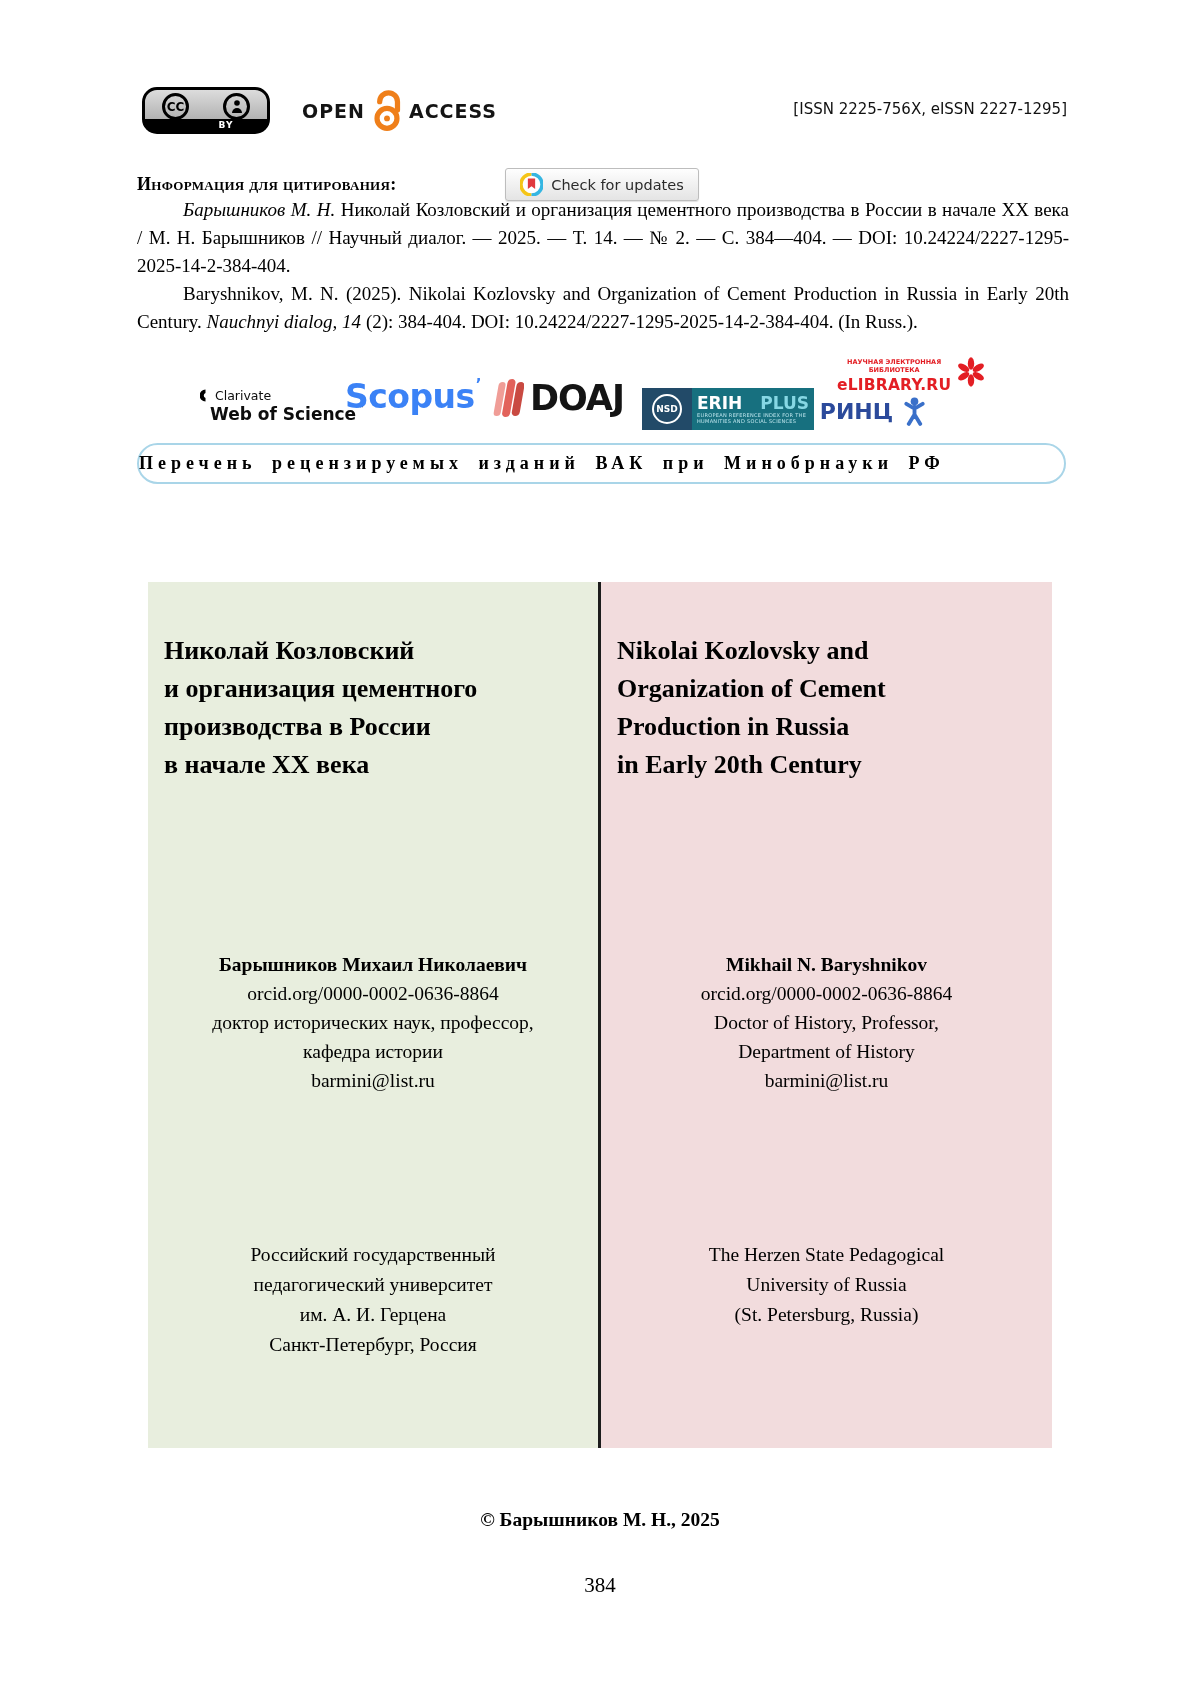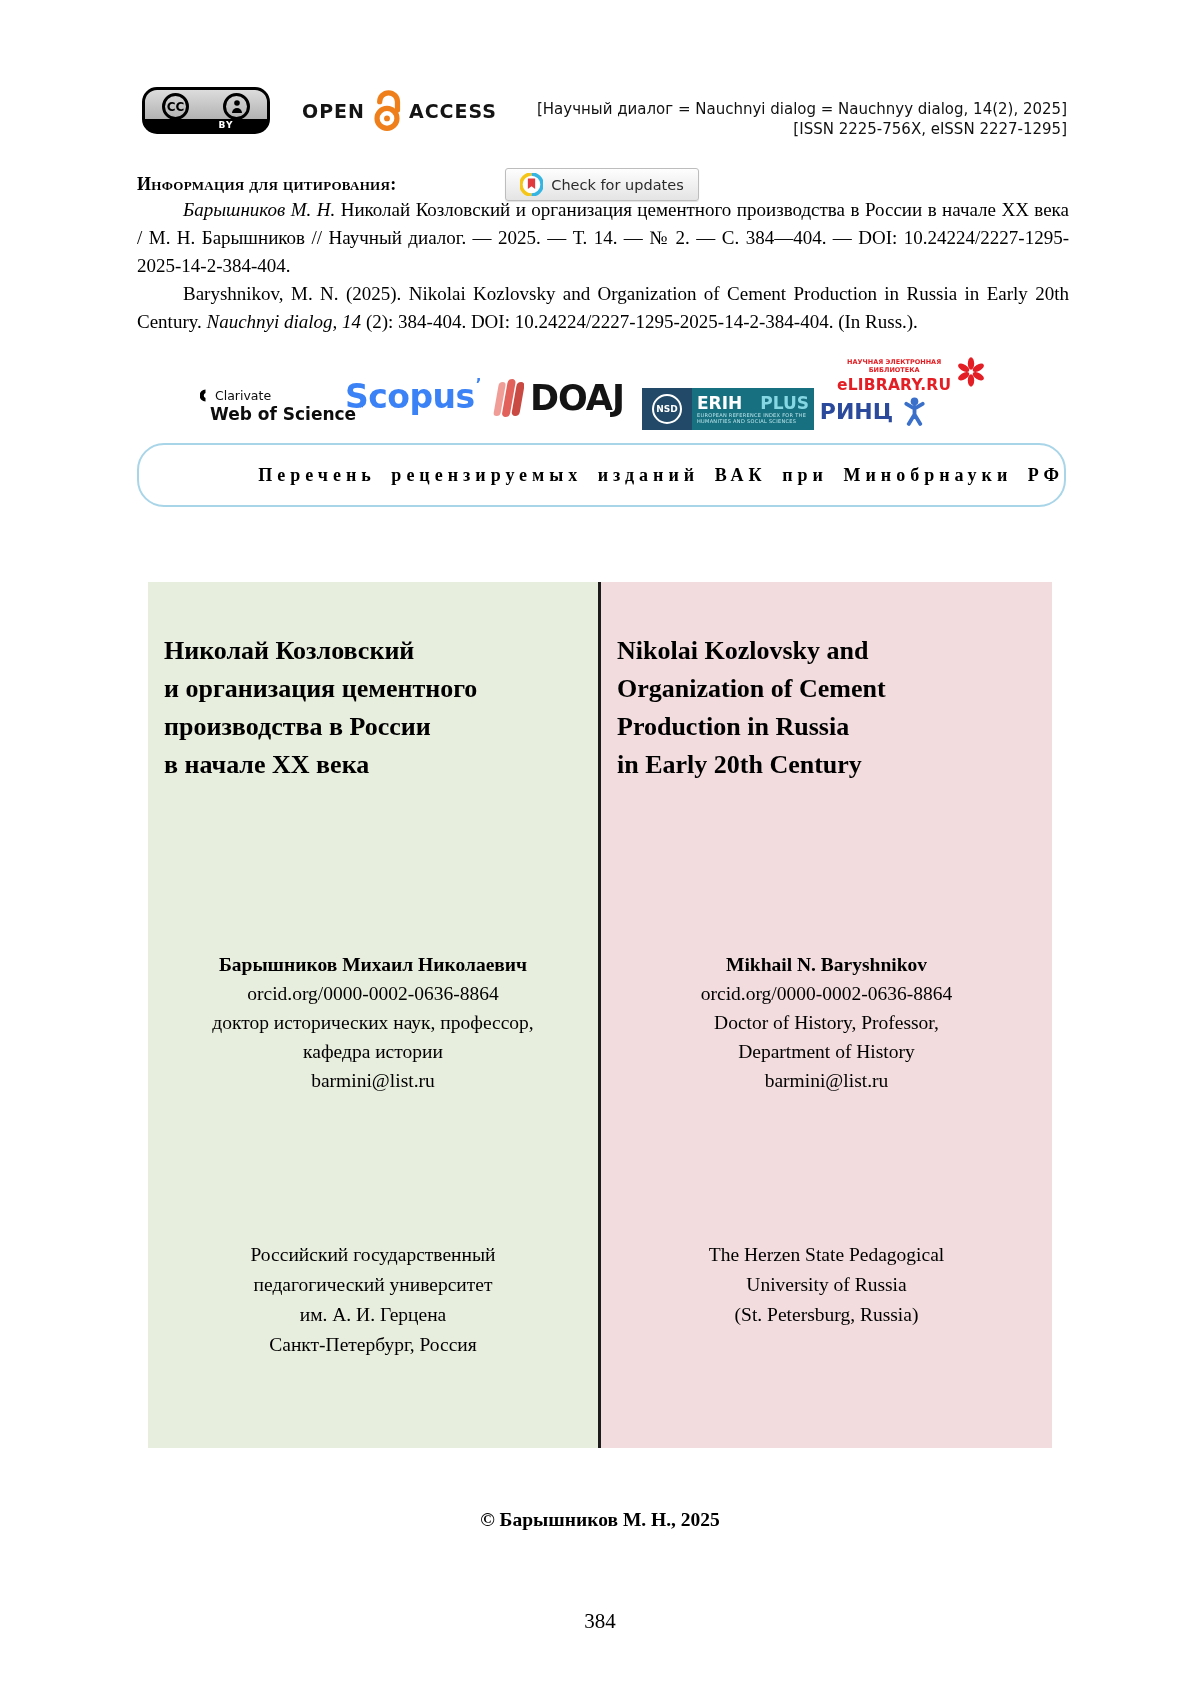--- a/index.html
+++ b/index.html
@@ -67,43 +67,43 @@
   .logo-elib{position:absolute;left:813px;top:356px;width:120px;font-family:"DejaVu Sans",sans-serif;}
   .elib-top{display:flex;align-items:flex-start;gap:4px;margin-left:24px;}
   .elib-tags{color:#e31e24;font-weight:bold;font-size:6.5px;line-height:7.5px;text-align:center;margin-top:3px;}
   .elib-name{color:#e31e24;font-weight:800;font-size:15.5px;letter-spacing:.2px;margin-top:2px;}
   .flower-svg{width:32px;height:32px;flex:none;}
   .elib-bottom{display:flex;align-items:center;justify-content:center;gap:10px;margin-top:3px;}
   .rinc{color:#2b4a9b;font-weight:700;font-size:22px;}
   .person-svg{width:23px;height:29px;}
 
   
-  .vak-box{position:absolute;left:137px;top:443px;width:929px;height:64px;box-sizing:border-box;
-    border:2px solid #a9d5e8;border-radius:27px;display:flex;align-items:center;justify-content:flex-end;
+  .vak-box{position:absolute;left:137px;top:443px;width:929px;height:41px;box-sizing:border-box;
+    border:2px solid #a9d5e8;border-radius:27px;display:flex;align-items:center;justify-content:flex-start;
     font-weight:bold;font-size:18px;letter-spacing:5px;word-spacing:6px;}
 
   
   .panels{position:absolute;left:148px;top:582px;width:904px;height:866px;display:flex;}
   .panel{position:relative;height:100%;}
   .panel.left{width:450px;background:#e8eede;}
   .divider{width:3px;height:100%;background:#1c1c1c;}
   .panel.right{width:451px;background:#f2dcdd;}
   .panel-title{position:absolute;top:50px;left:16px;right:8px;margin:0;
     font-size:26px;font-weight:bold;line-height:38px;white-space:pre-line;}
   .author-block{position:absolute;top:368px;left:0;right:0;text-align:center;
     font-size:19.5px;line-height:29px;}
   .author-name{font-weight:bold;}
   .creds{white-space:pre-line;}
   .affil-block{position:absolute;top:658px;left:0;right:0;text-align:center;
     font-size:19.5px;line-height:30px;white-space:pre-line;}
 
   
   .copyright{position:absolute;left:0;top:1509px;width:1200px;text-align:center;
     font-weight:bold;font-size:19.5px;}
-  .pagenum{position:absolute;left:0;top:1573px;width:1200px;text-align:center;font-size:21px;margin-top:36px;}
+  .pagenum{position:absolute;left:0;top:1573px;width:1200px;text-align:center;font-size:21px;}
 </style>
 </head>
 <body>
 
 <div class="page">
 
   <div class="cc-badge">
     <div class="cc-circles">
       <span class="cc-circle">CC</span>
       <span class="cc-circle">
@@ -120,21 +120,20 @@
     <span>OPEN</span>
     <svg class="lock-svg" viewBox="0 0 32 42">
       <path d="M9 14 a8.5 8.5 0 0 1 17 0 v8" fill="none" stroke="#ef7f1a" stroke-width="5" stroke-linecap="round"></path>
       <circle cx="16" cy="30" r="9.5" fill="none" stroke="#ef7f1a" stroke-width="5"></circle>
       <circle cx="16" cy="30" r="2.8" fill="#ef7f1a"></circle>
     </svg>
     <span>ACCESS</span>
   </div>
 
   <div class="journal-ref">
-    <div>[Научный диалог = Nauchnyi dialog = Nauchnyy dialog, 14(2), 2025]</div>
     <div>[ISSN 2225-756X, eISSN 2227-1295]</div>
   </div>
 
   <div class="check-btn">
     <svg class="crossmark-svg" viewBox="0 0 24 24">
       <circle cx="12" cy="12" r="11" fill="#fff"></circle>
       <path d="M12 1 A11 11 0 0 0 12 23" fill="none" stroke="#f5c518" stroke-width="3.6"></path>
       <path d="M12 1 A11 11 0 0 1 12 23" fill="none" stroke="#35b6e2" stroke-width="3.6"></path>
       <path d="M8.2 5.8 h7.6 v11 l-3.8 -2.9 l-3.8 2.9 z" fill="#e03a3e"></path>
     </svg>

